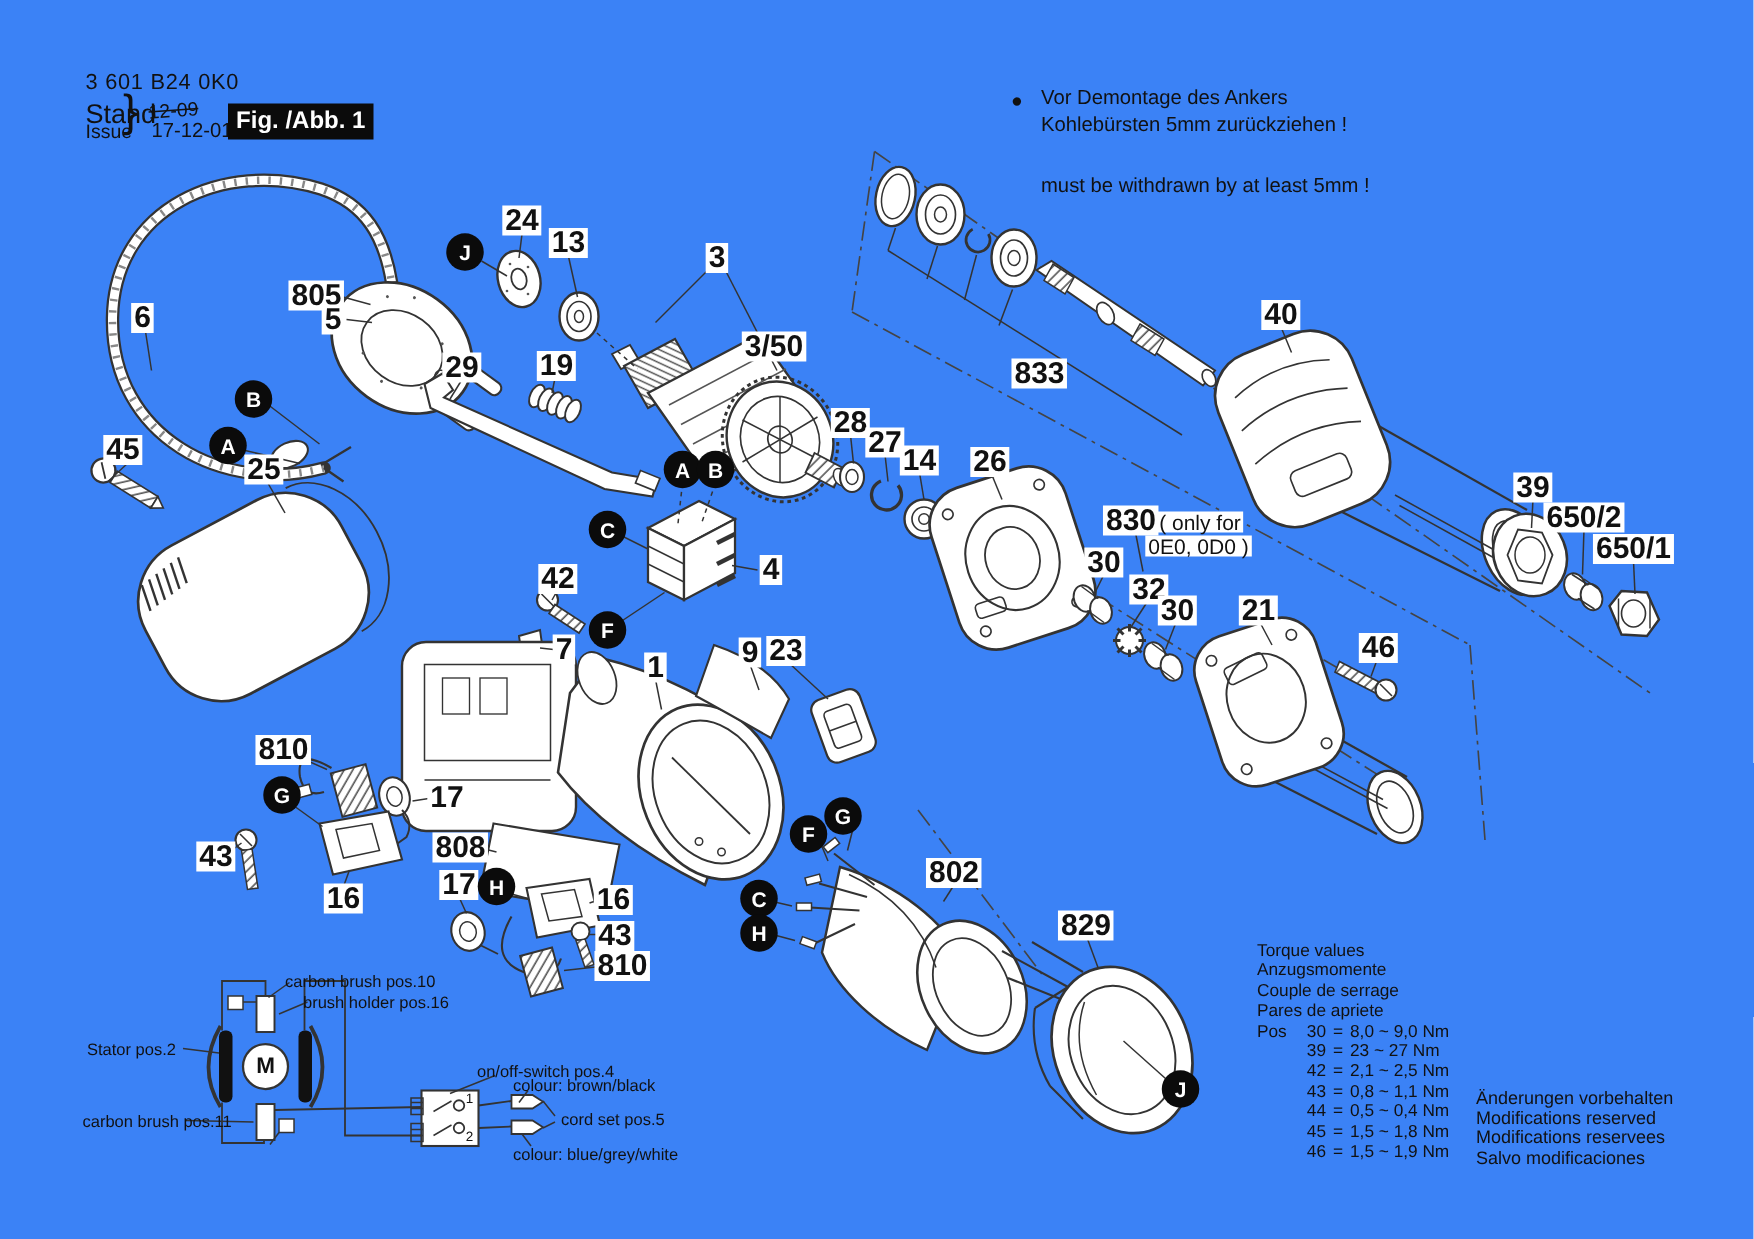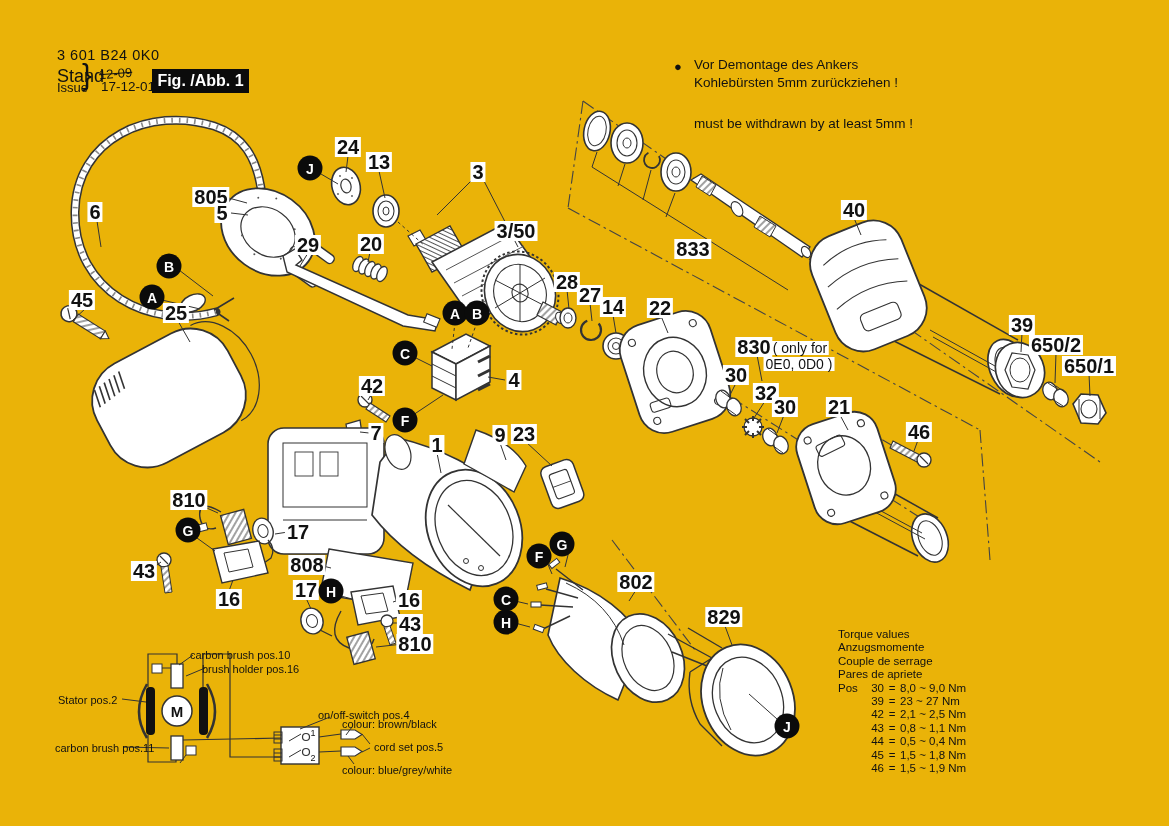--- a/index.html
+++ b/index.html
@@ -1,16 +1,16 @@
 <!DOCTYPE html>
 <html><head>
 <meta charset="utf-8">
 <style>
   html,body{margin:0;padding:0;background:#fff}
-  .stage{position:relative;width:1169px;height:826px;background:#eab308;overflow:hidden;
+  .stage{position:relative;width:1169px;height:826px;background:#3b82f6;overflow:hidden;
          font-family:"Liberation Sans",sans-serif;color:#111}
   svg.draw{position:absolute;left:0;top:0}
   .co{position:absolute;transform:translate(-50%,-50%);font-weight:700;font-size:20px;
       line-height:1;white-space:nowrap;background:#fff;padding:0 2px}
   .co.small{font-size:14px;font-weight:400}
   .lc{position:absolute;width:25px;height:25px;border-radius:50%;background:#0b0b0b;color:#fff;
       font-weight:700;font-size:14px;display:flex;align-items:center;justify-content:center;
       transform:translate(-50%,-50%);line-height:1}
   .sm{position:absolute;font-size:11px;line-height:1.15;white-space:nowrap}
   .tiny{position:absolute;font-size:9px;line-height:1;transform:translate(-50%,-50%)}
@@ -545,27 +545,27 @@
 <div class="note" style="left:694px;top:116px">must be withdrawn by at least 5mm !</div>
 
 <div class="co" style="left:348px;top:147px">24</div>
 <div class="co" style="left:379px;top:162px">13</div>
 <div class="co" style="left:478px;top:172px">3</div>
 <div class="co" style="left:516px;top:231px">3/50</div>
 <div class="co" style="left:211px;top:197px">805</div>
 <div class="co" style="left:222px;top:213px">5</div>
 <div class="co" style="left:95px;top:212px">6</div>
 <div class="co" style="left:308px;top:245px">29</div>
-<div class="co" style="left:371px;top:244px">20</div>
+<div class="co" style="left:371px;top:244px">19</div>
 <div class="co" style="left:82px;top:300px">45</div>
 <div class="co" style="left:176px;top:313px">25</div>
 <div class="co" style="left:567px;top:282px">28</div>
 <div class="co" style="left:590px;top:295px">27</div>
 <div class="co" style="left:613px;top:307px">14</div>
-<div class="co" style="left:660px;top:308px">22</div>
+<div class="co" style="left:660px;top:308px">26</div>
 <div class="co" style="left:693px;top:249px">833</div>
 <div class="co" style="left:854px;top:210px">40</div>
 <div class="co" style="left:754px;top:347px">830</div>
 <div class="co small" style="left:800px;top:348px">( only for</div>
 <div class="co small" style="left:799px;top:364px">0E0, 0D0 )</div>
 <div class="co" style="left:736px;top:375px">30</div>
 <div class="co" style="left:766px;top:393px">32</div>
 <div class="co" style="left:785px;top:407px">30</div>
 <div class="co" style="left:839px;top:407px">21</div>
 <div class="co" style="left:919px;top:432px">46</div>
@@ -659,14 +659,20 @@
         <span class="c4">1,5 ~ 1,8 Nm</span>
       </div>
   <div class="trow">
         <span class="c1"></span>
         <span class="c2">46</span>
         <span class="c3">=</span>
         <span class="c4">1,5 ~ 1,9 Nm</span>
       </div>
 </div>
 
-
+<div class="mods">
+  <div>Änderungen vorbehalten</div>
+  <div>Modifications reserved</div>
+  <div>Modifications reservees</div>
+  <div>Salvo modificaciones</div>
 </div>
 
+</div>
+
 </body></html>

